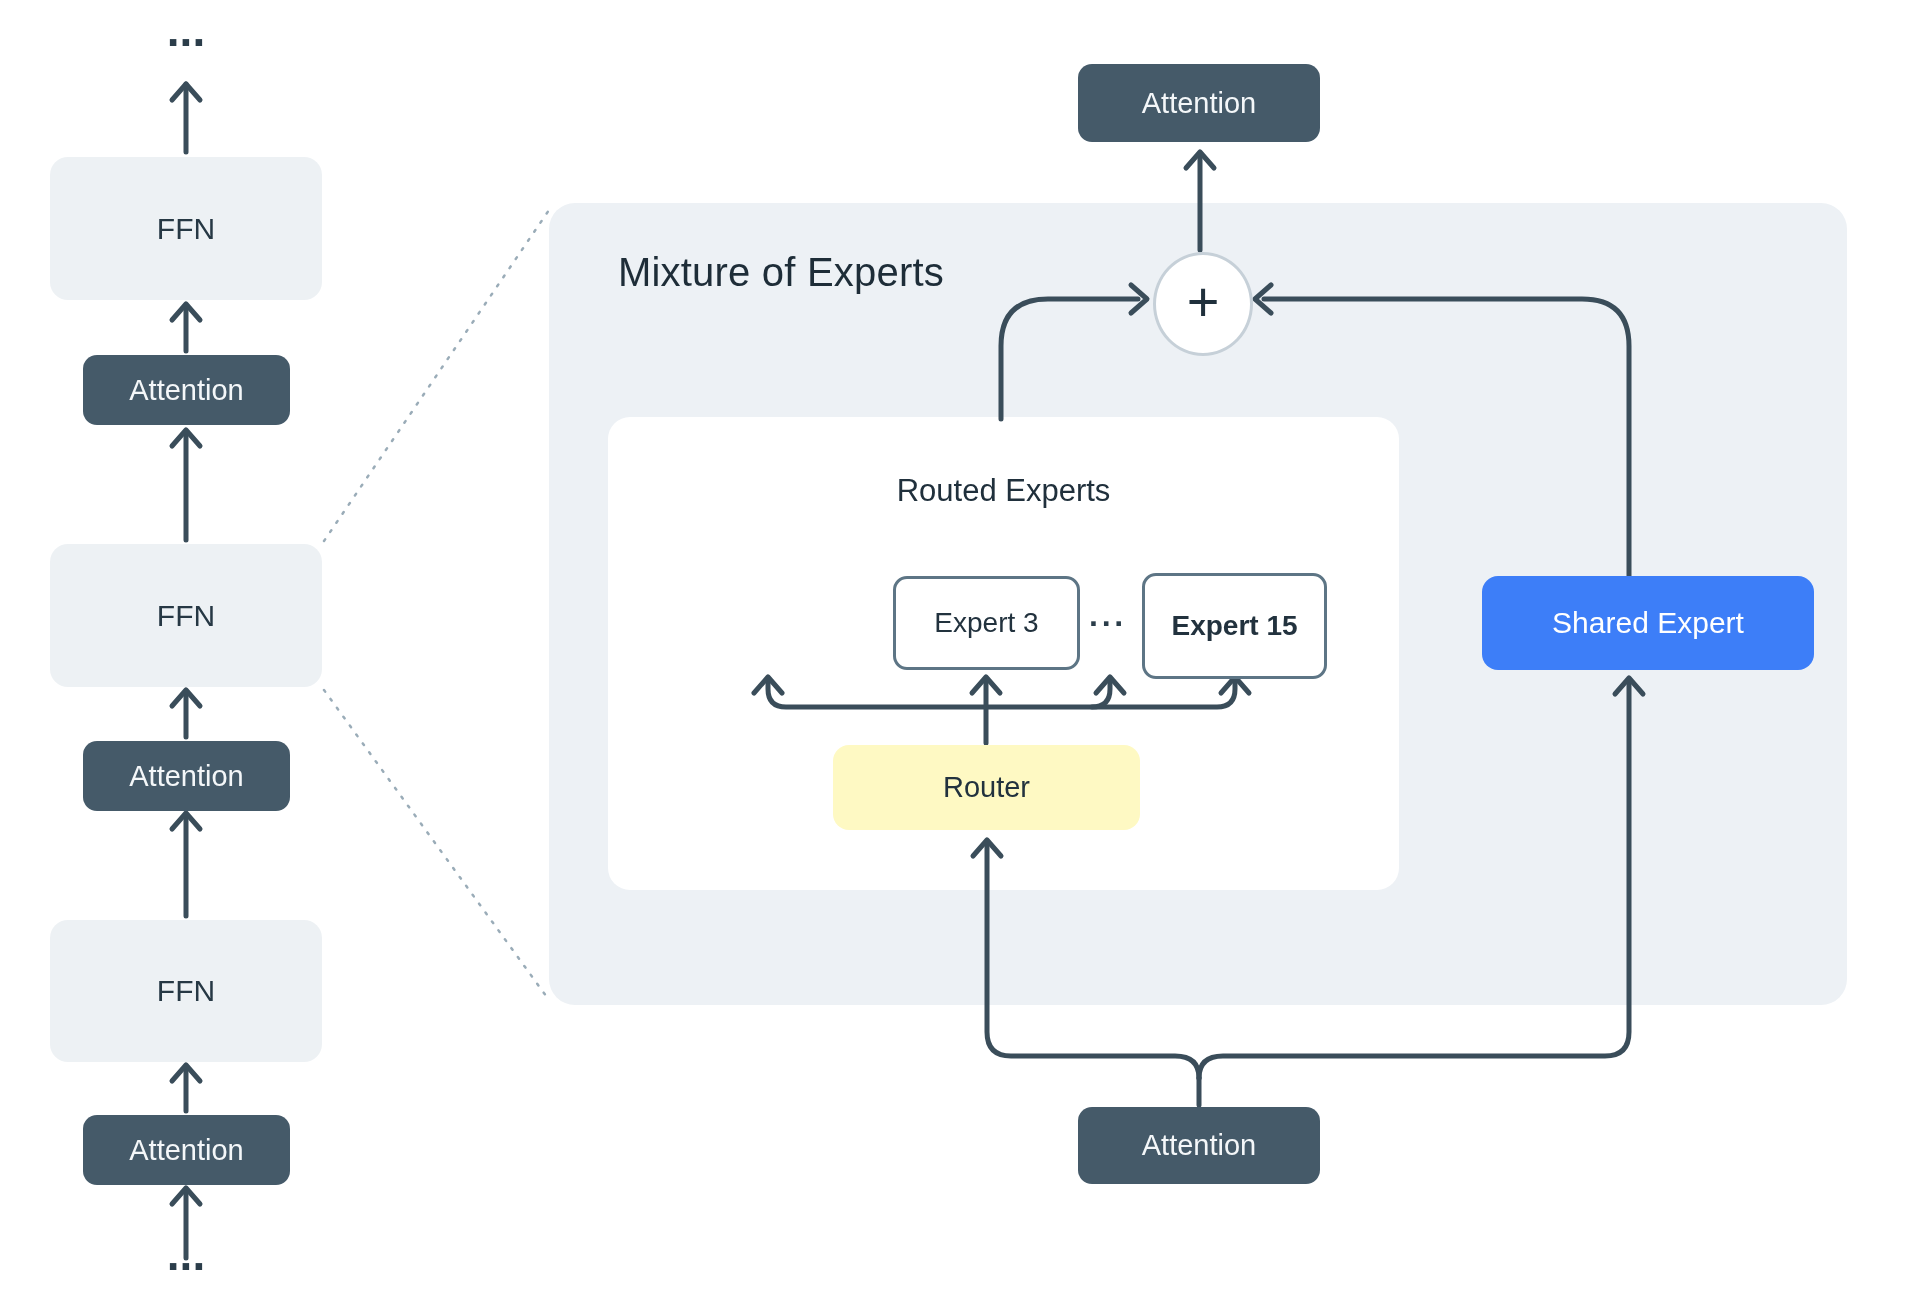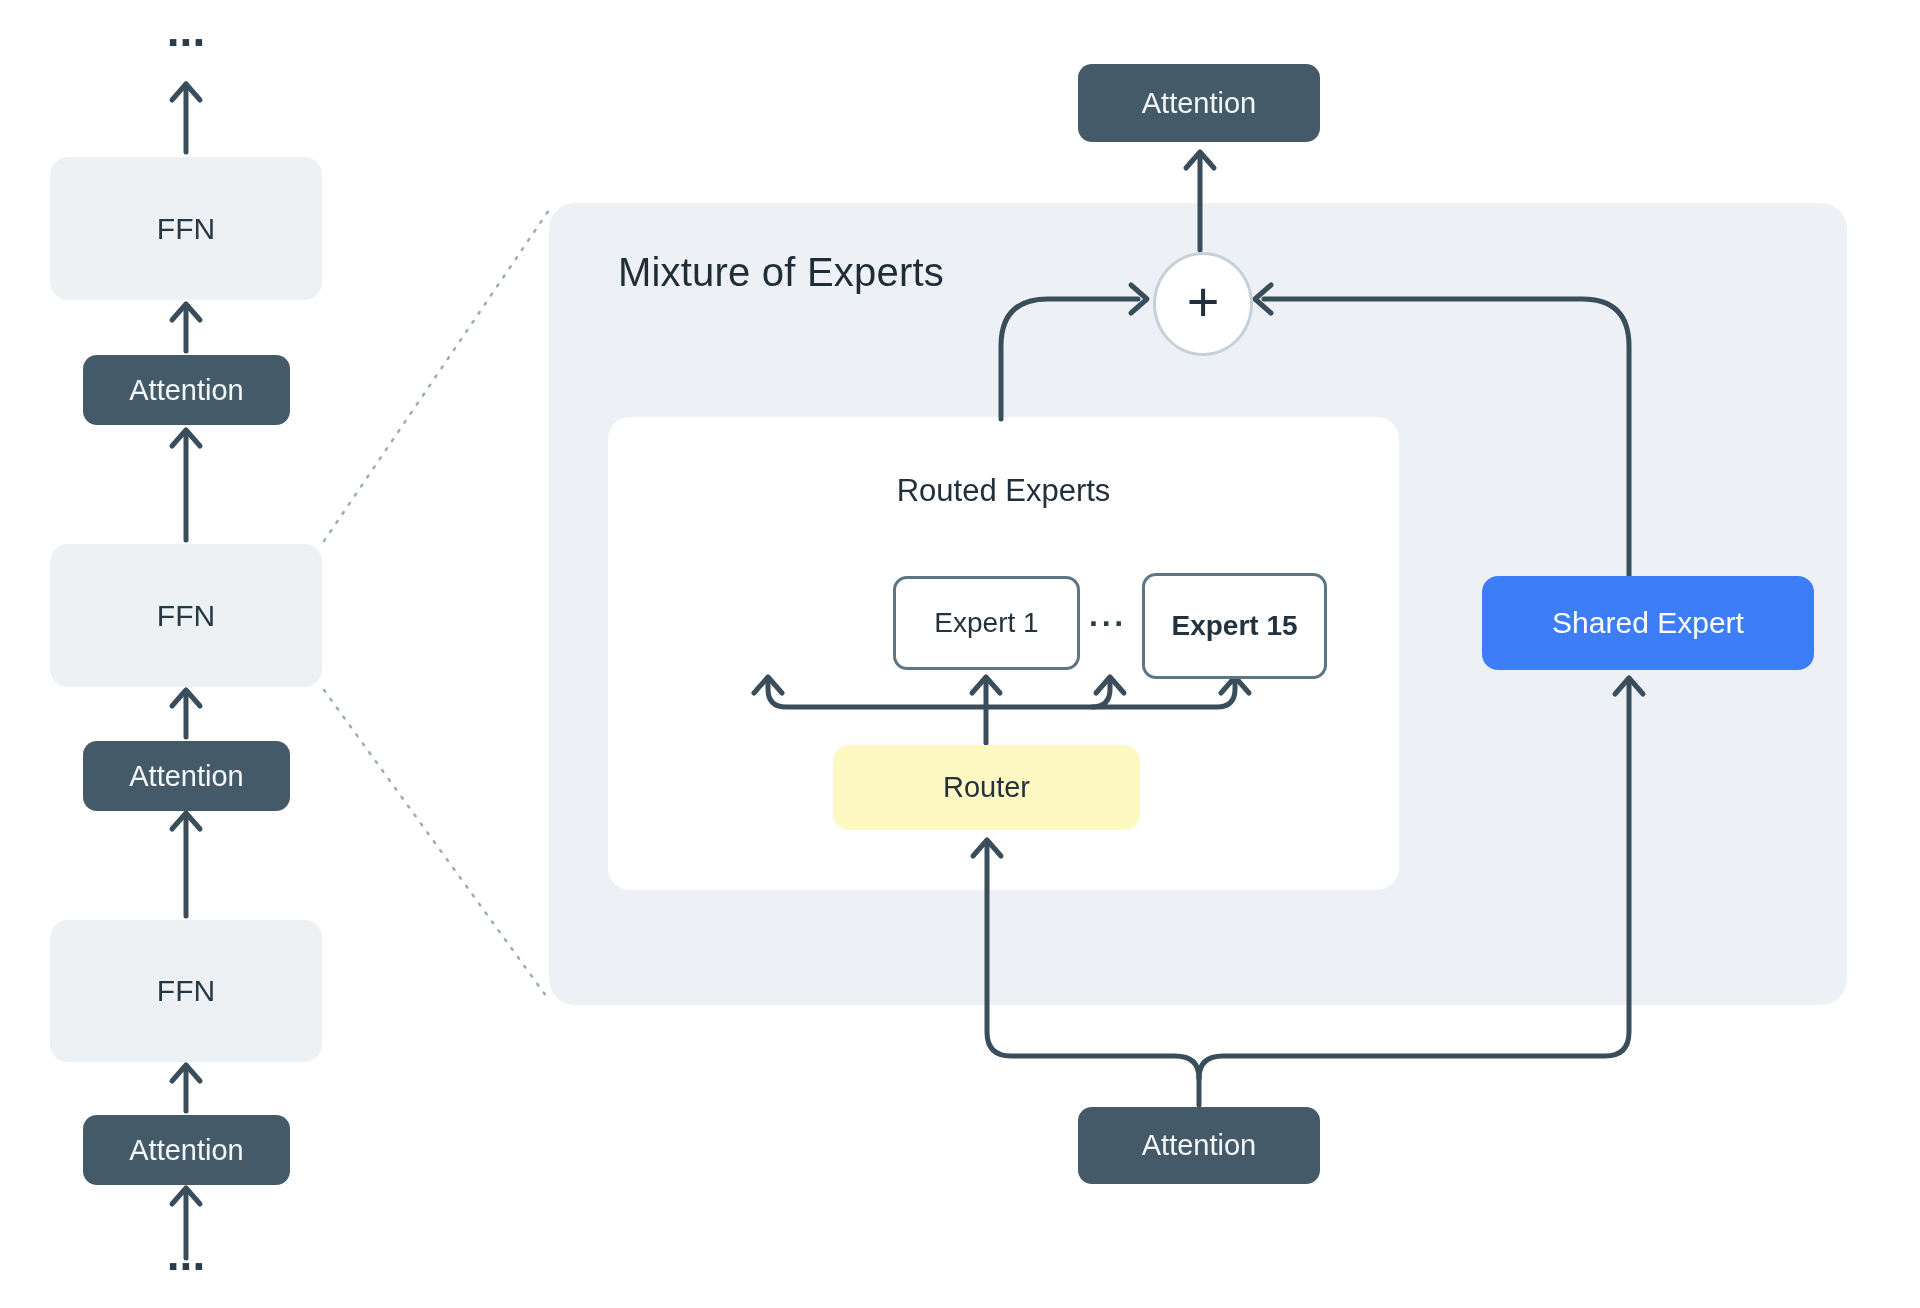--- a/index.html
+++ b/index.html
@@ -196,21 +196,21 @@
   <div class="abs moe-title">Mixture of Experts</div>
 
   <div class="abs layer-box node dark-node att-top">Attention</div>
 
   <div class="abs layer-box plus-circle">
     <span>+</span>
   </div>
 
   <div class="abs routed-title">Routed Experts</div>
 
-  <div class="abs layer-box node expert-node expert-1">Expert 1</div>
+  <div class="abs layer-box node expert-node expert-1">Expert 3</div>
   <div class="abs experts-dots">···</div>
   <div class="abs layer-box node expert-node expert-15">Expert 15</div>
 
   <div class="abs layer-box node router-node router">Router</div>
 
   <div class="abs layer-box node shared-node shared-expert">Shared Expert</div>
 
   <div class="abs layer-box node dark-node att-bottom">Attention</div>
 
 </div>

